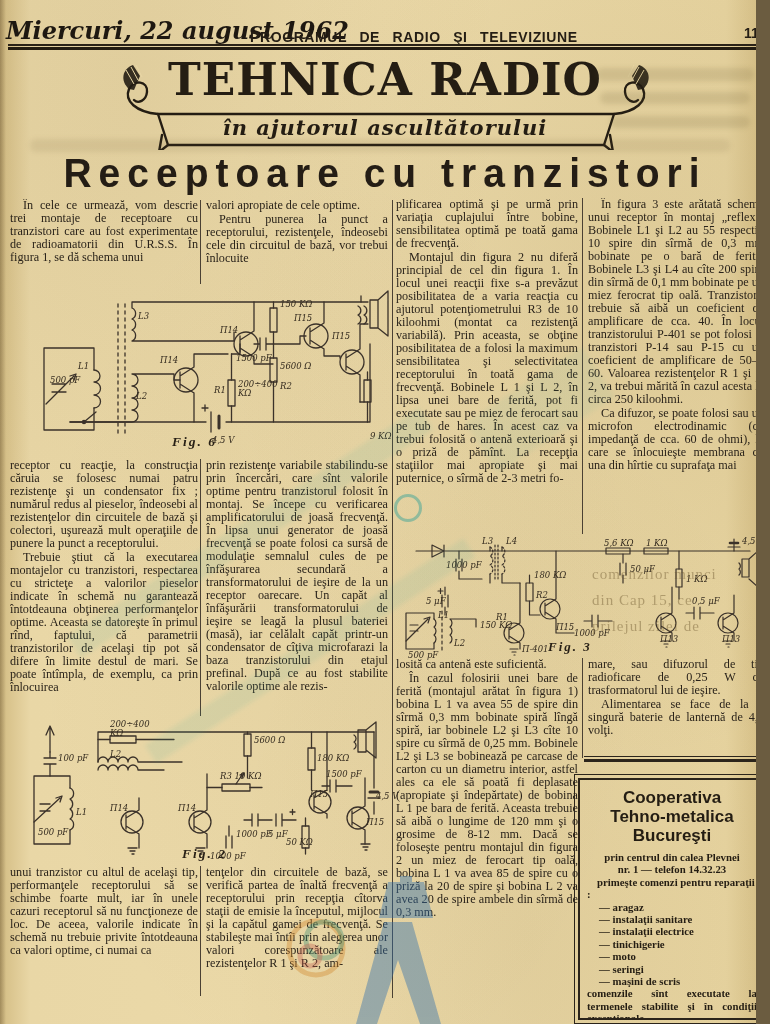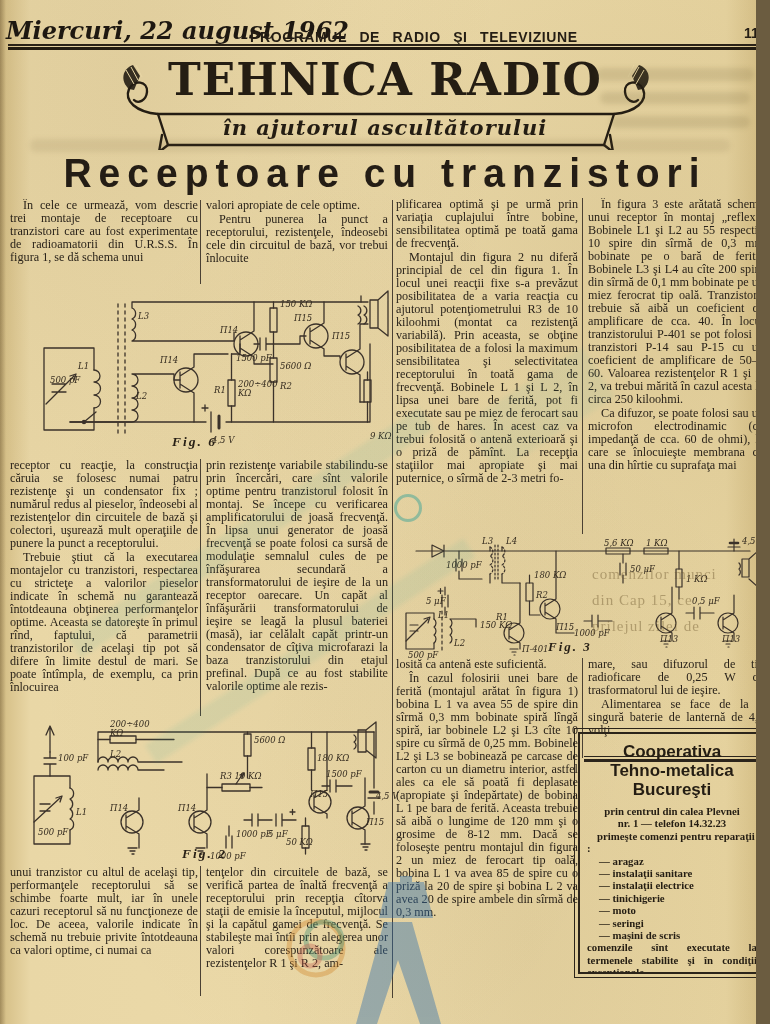--- a/index.html
+++ b/index.html
@@ -42,21 +42,21 @@
   .drule-a{height:1px;background:#2b241b;}
   .drule-b{height:2.5px;background:#2b241b;}
   
   .fig svg{position:absolute;left:0;top:0;}
   .figcap{position:absolute;font-family:"Liberation Serif",serif;font-style:italic;font-weight:bold;
     font-size:13.5px;letter-spacing:2px;color:#271f15;}
   .fl{position:absolute;font-family:"DejaVu Serif",serif;font-style:italic;font-size:8.5px;
     line-height:9px;color:#342b1f;white-space:nowrap;}
   .fl.w{white-space:normal;width:46px;}
   
-  .ad{left:578px;top:732px;width:188px;height:242px;box-sizing:border-box;
+  .ad{left:578px;top:778px;width:188px;height:242px;box-sizing:border-box;
     border:2.5px solid #2b241a;outline:1px solid #2b241a;outline-offset:3px;
     padding:8px 7px 14px 7px;overflow:hidden;}
   .ad-title{text-align:center;font-family:"Liberation Sans",sans-serif;font-weight:bold;
     font-size:17px;line-height:19px;color:#241d13;margin-bottom:6px;}
   .ad-body{font-family:"Liberation Serif",serif;font-weight:bold;font-size:10.8px;line-height:12.4px;color:#241d13;}
   .ad-body .ctr{text-align:center;}
   .ad-body .ind{text-indent:10px;}
   .ad-body .item{padding-left:12px;}
   .ad-body .foot{text-align:justify;}
   

